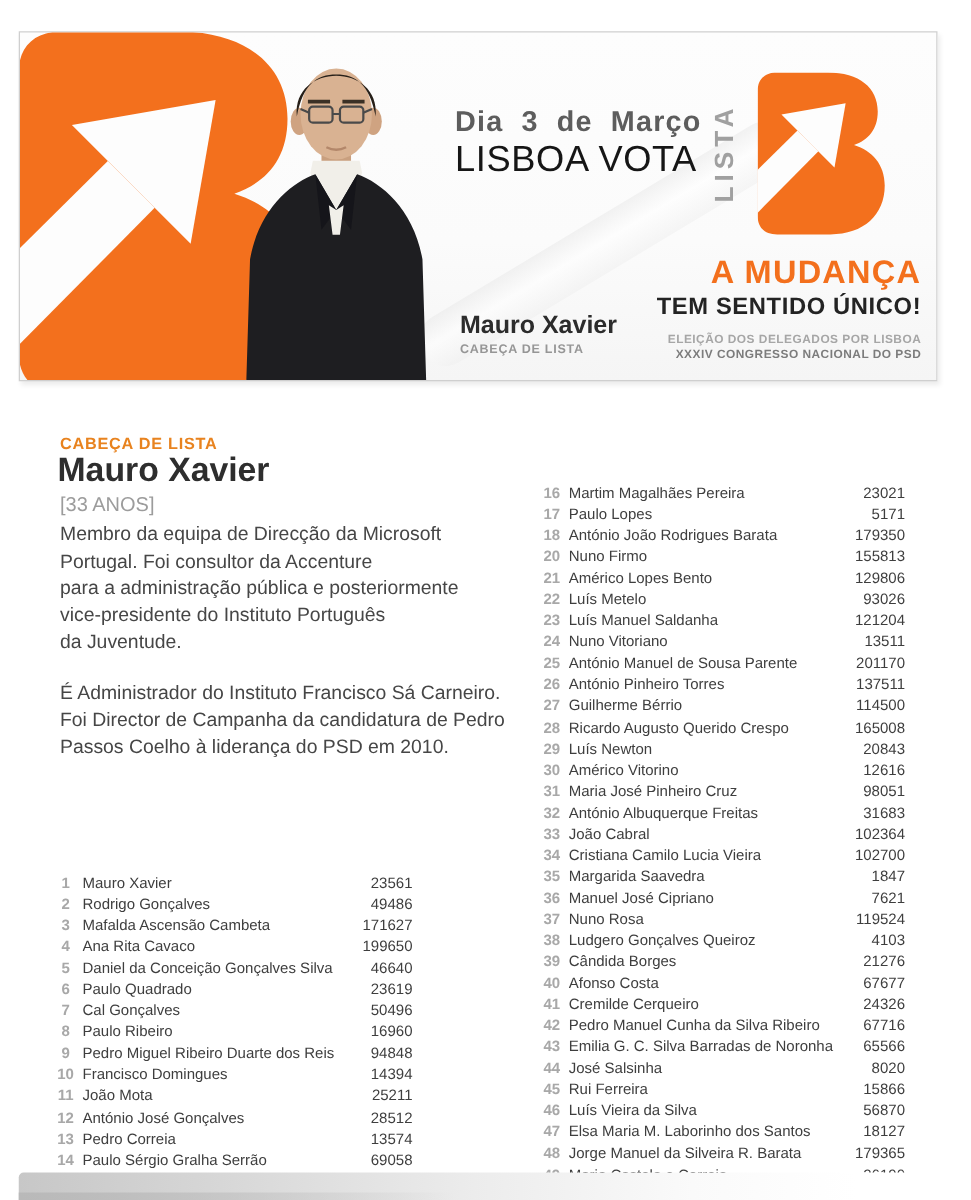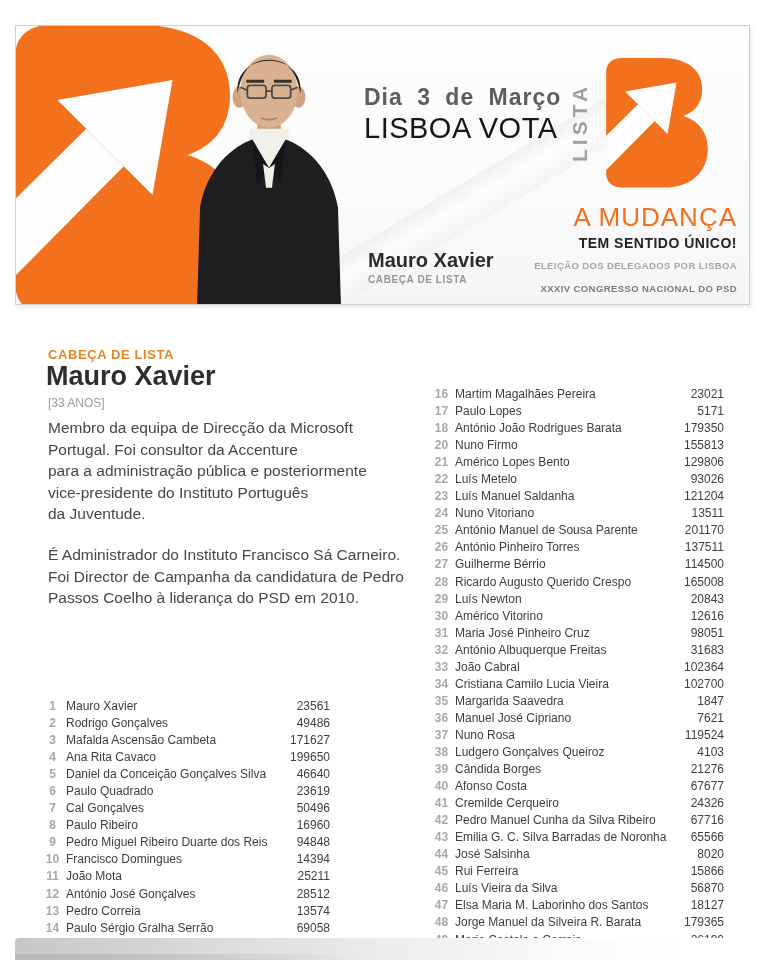--- a/index.html
+++ b/index.html
@@ -32,29 +32,29 @@
   .caption { position:absolute; left:352px; top:223px; }
   .caption-name { font-size:20px; font-weight:700; color:#2c2c2c; }
   .caption-role { font-size:10px; font-weight:600; color:#969696; letter-spacing:0.6px; margin-top:2px; }
   .lista-vertical {
     position:absolute; left:552px; top:40px; height:112px; width:30px;
     writing-mode:vertical-rl; transform:rotate(180deg);
     font-size:21px; font-weight:700; color:#a0a0a0; letter-spacing:4px; text-align:center;
   }
   .logo-small { position:absolute; left:590px; top:32px; width:112px; height:134px; }
   .slogan-block { position:absolute; right:12px; top:176px; text-align:right; }
-  .slogan1 { font-size:26px; font-weight:400; letter-spacing:1px; }
-  .slogan2 { font-size:14px; font-weight:800; color:#232323; letter-spacing:0.5px; margin-top:2px; }
+  .slogan1 { font-size:26px; font-weight:700; letter-spacing:1px; }
+  .slogan2 { font-size:19px; font-weight:800; color:#232323; letter-spacing:0.5px; margin-top:2px; }
   .election1 { margin-top:9px; font-size:9.5px; font-weight:700; color:#a6a6a6; letter-spacing:0.4px; }
-  .election2 { font-size:9.5px; font-weight:700; color:#7c7c7c; letter-spacing:0.4px; margin-top:12px; }
+  .election2 { font-size:9.5px; font-weight:700; color:#7c7c7c; letter-spacing:0.4px; margin-top:1px; }
 
   
   .profile-heading { position:absolute; left:48px; top:347px; font-size:13px; font-weight:700; letter-spacing:0.6px; }
   .profile-name { position:absolute; left:46px; top:361px; font-size:27px; font-weight:700; color:#2e2e2e; }
-  .profile-age { position:absolute; left:48px; top:396px; font-size:12px; color:#9c9c9c; }
+  .profile-age { position:absolute; left:48px; top:396px; font-size:16px; color:#9c9c9c; }
   .bio { position:absolute; left:48px; width:400px; font-size:15.5px; line-height:21.5px; color:#464646; white-space:pre-line; }
   .bio1 { top:417px; }
   .bio2 { top:544px; }
 
   
   .col { position:absolute; font-size:12px; }
   .col-left  { left:44px;  top:655px; width:286px; }
   .col-right { left:433px; top:343px; width:291px; }
   .row { display:flex; align-items:baseline; height:17.05px; }
   .row .num { flex:none; width:17px; text-align:center; color:#a8a8a8;font-weight:bold; }

